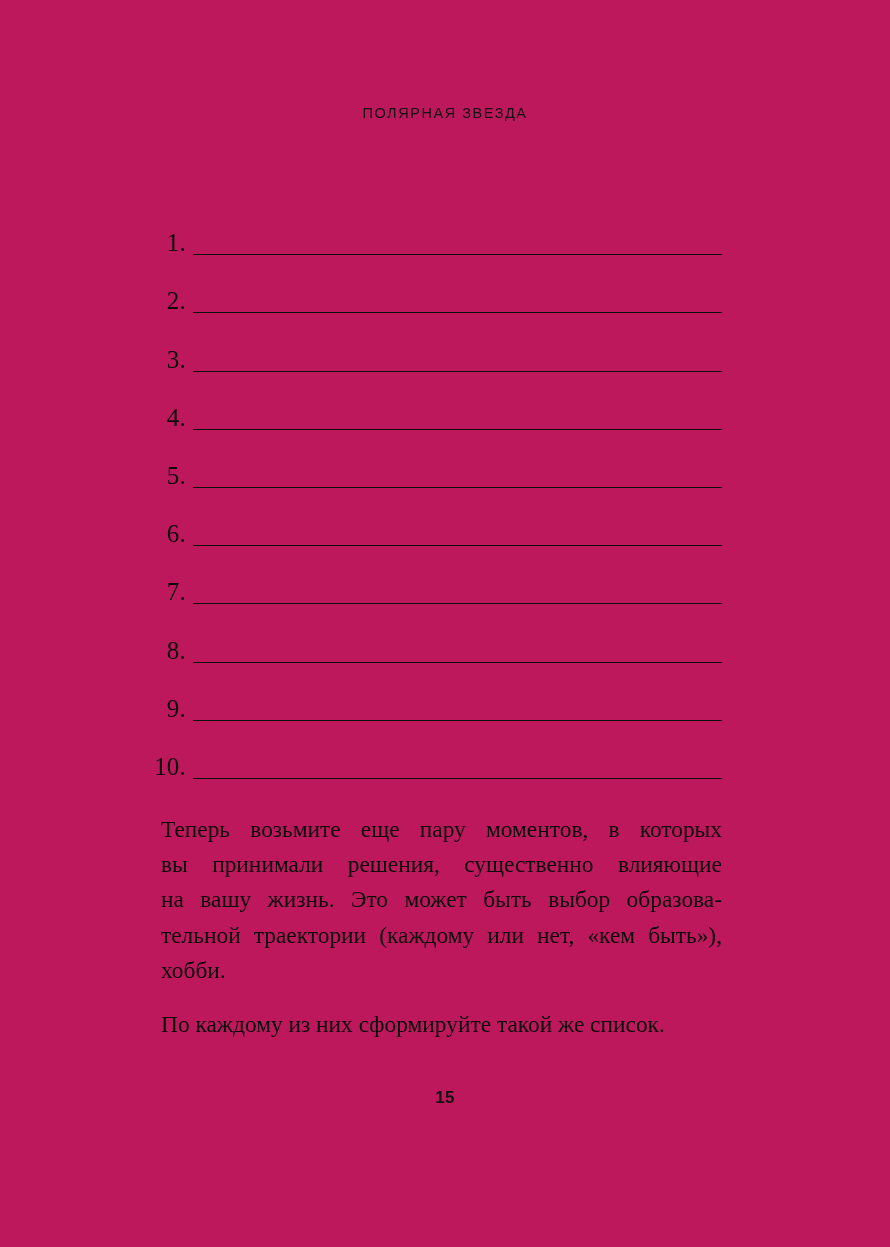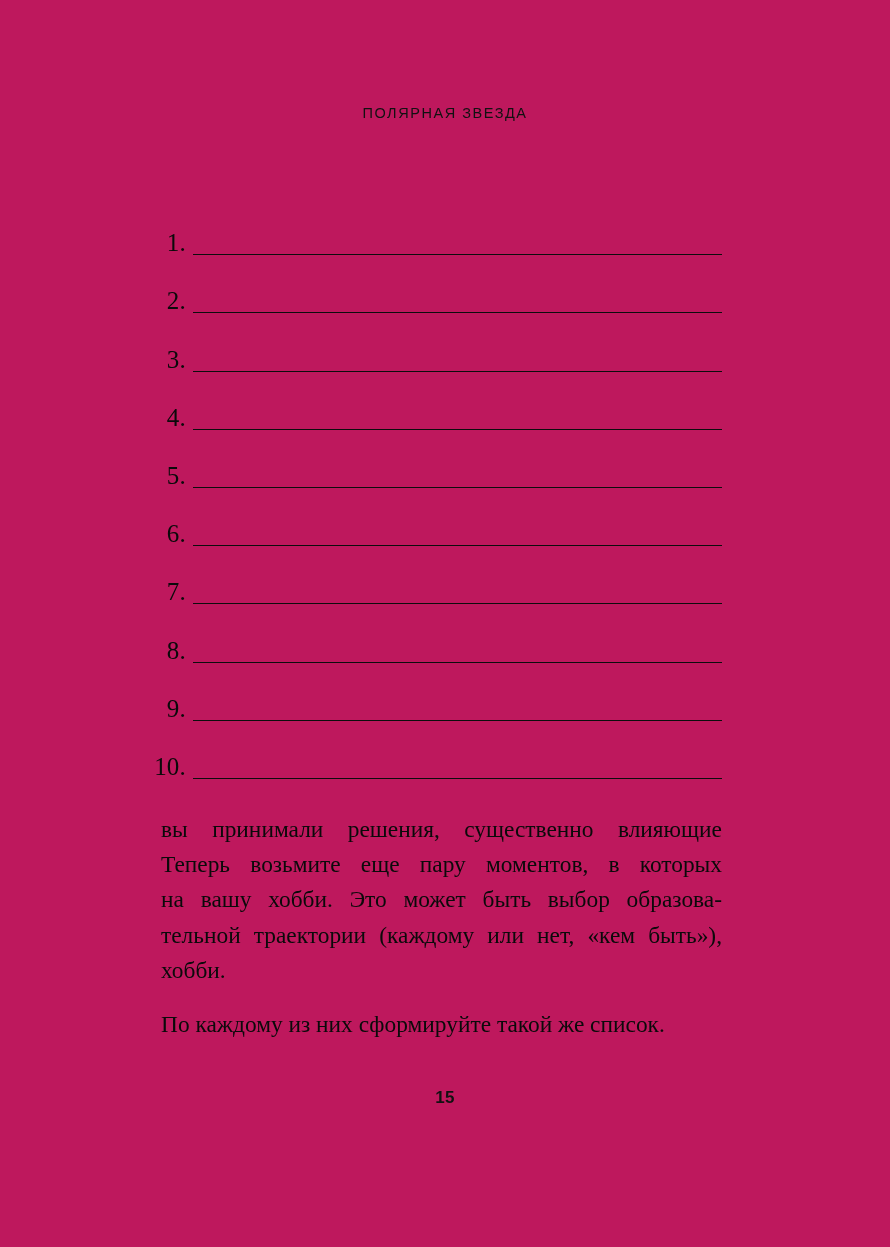--- a/index.html
+++ b/index.html
@@ -178,23 +178,23 @@
     <div class="fill-row">
       <span class="fill-number">10.</span>
       <span class="fill-rule"></span>
     </div>
 
   </div>
 
   <div class="body-copy">
 
     <p class="set-lines">
+      <span class="ln first">Теперь возьмите еще пару моментов, в которых</span>
       <span class="ln">вы принимали решения, существенно влияющие</span>
-      <span class="ln first">Теперь возьмите еще пару моментов, в которых</span>
-      <span class="ln">на вашу хобби. Это может быть выбор образова-</span>
+      <span class="ln">на вашу жизнь. Это может быть выбор образова-</span>
       <span class="ln">тельной траектории (каждому или нет, «кем быть»),</span>
       <span class="ln tail">хобби.</span>
     </p>
 
     <p class="set-lines">
       <span class="ln first tail">По каждому из них сформируйте такой же список.</span>
     </p>
 
   </div>
 

